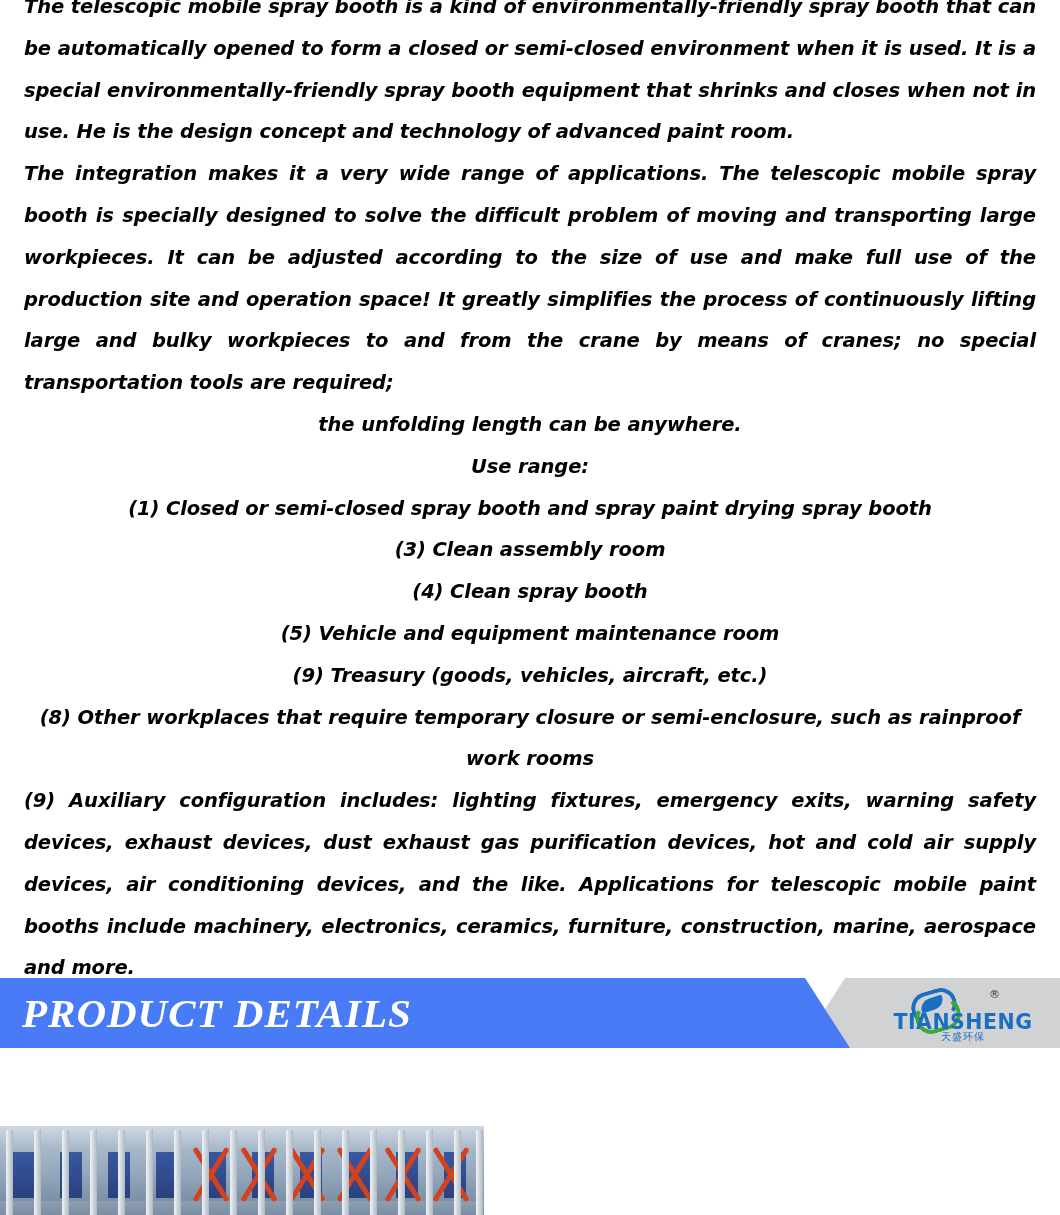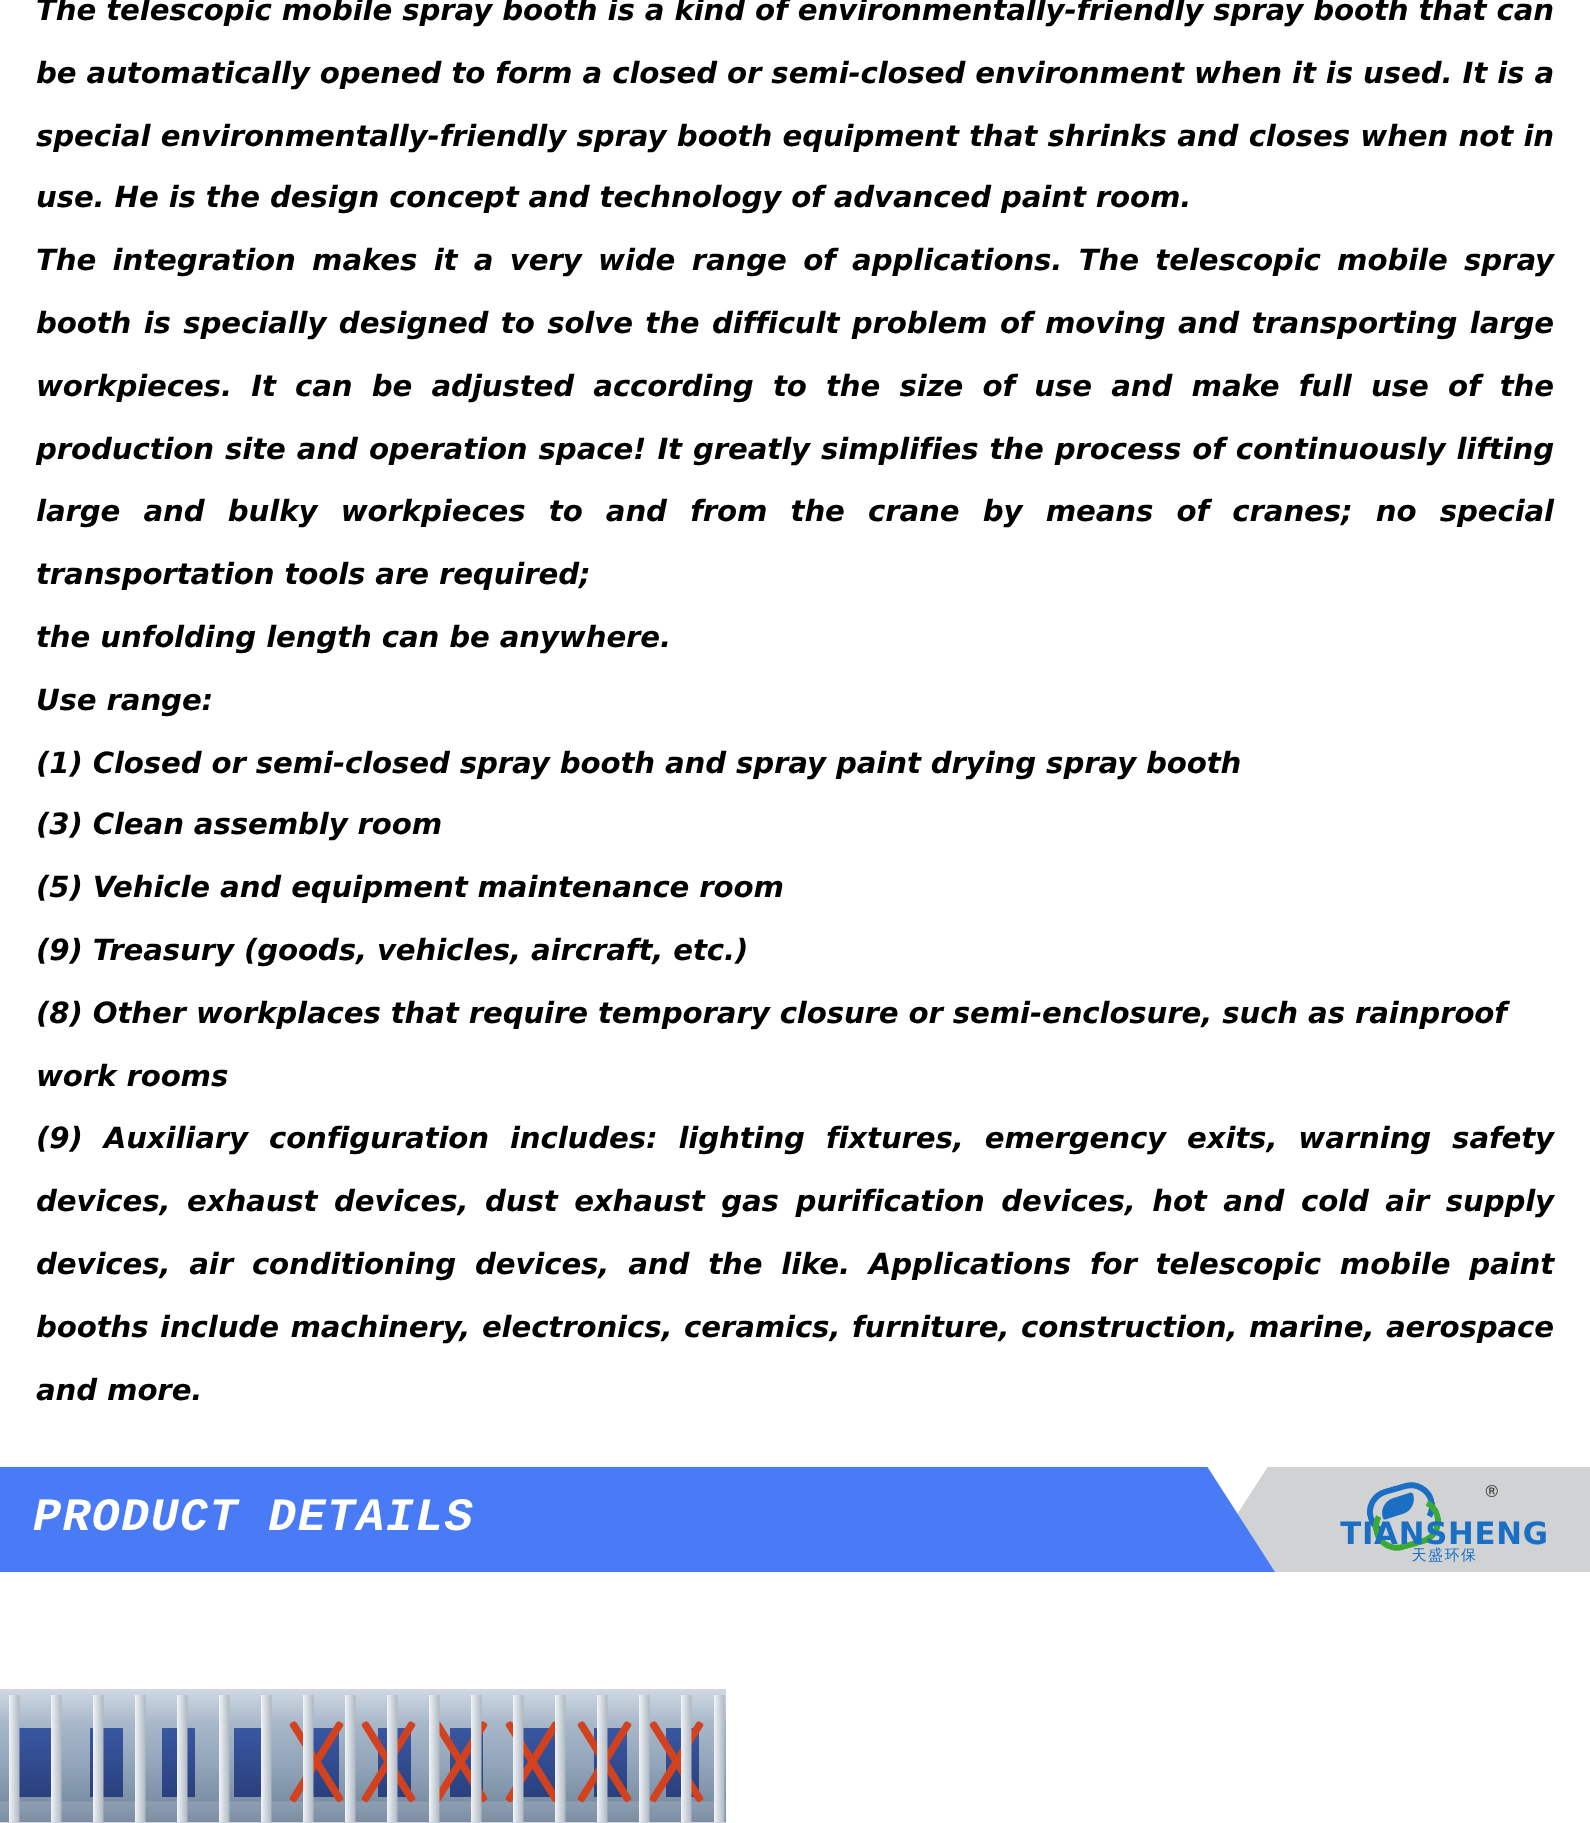--- a/index.html
+++ b/index.html
@@ -35,21 +35,21 @@
     font-style: italic;
     font-weight: 700;
     font-size: 19.5px;
     line-height: 41.8px;
     color: #000000;
     letter-spacing: -0.1px;
     text-align: justify;
     text-justify: inter-word;
   }
   .copy p.nojust {
-    text-align: left;
+    text-align: center;
   }
 
   
   .banner {
     position: absolute;
     left: 0;
     top: 978px;
     width: 1060px;
     height: 70px;
   }
@@ -70,24 +70,24 @@
     height: 70px;
     background: #d0d2d4;
     clip-path: polygon(45px 0, 260px 0, 260px 70px, 0 70px);
   }
   .banner-title {
     position: absolute;
     left: 22px;
     top: 0;
     height: 88px;
     line-height: 70px;
-    font-family: Liberation Mono, monospace;
+    font-family: Liberation Serif, serif;
     font-style: italic;
     font-weight: 700;
-    font-size: 31px;
+    font-size: 41px;
     letter-spacing: 1px;
     color: #ffffff;
   }
 
   
   .logo {
     position: absolute;
     left: 893px;
     top: 988px;
     width: 140px;
@@ -231,20 +231,21 @@
 
 <div class="page" data-interactable="false">
 
   <div class="copy" data-interactable="false">
     <p data-interactable="false">The telescopic mobile spray booth is a kind of environmentally-friendly spray booth that can be automatically opened to form a closed or semi-closed environment when it is used. It is a special environmentally-friendly spray booth equipment that shrinks and closes when not in use. He is the design concept and technology of advanced paint room.</p>
     <p data-interactable="false">The integration makes it a very wide range of applications. The telescopic mobile spray booth is specially designed to solve the difficult problem of moving and transporting large workpieces. It can be adjusted according to the size of use and make full use of the production site and operation space! It greatly simplifies the process of continuously lifting large and bulky workpieces to and from the crane by means of cranes; no special transportation tools are required;</p>
     <p class="nojust" data-interactable="false">the unfolding length can be anywhere.</p>
     <p class="nojust" data-interactable="false">Use range:</p>
     <p class="nojust" data-interactable="false">(1) Closed or semi-closed spray booth and spray paint drying spray booth</p>
     <p class="nojust" data-interactable="false">(3) Clean assembly room</p>
+    <p class="nojust" data-interactable="false">(4) Clean spray booth</p>
     <p class="nojust" data-interactable="false">(5) Vehicle and equipment maintenance room</p>
     <p class="nojust" data-interactable="false">(9) Treasury (goods, vehicles, aircraft, etc.)</p>
     <p class="nojust" data-interactable="false">(8) Other workplaces that require temporary closure or semi-enclosure, such as rainproof work rooms</p>
     <p data-interactable="false">(9) Auxiliary configuration includes: lighting fixtures, emergency exits, warning safety devices, exhaust devices, dust exhaust gas purification devices, hot and cold air supply devices, air conditioning devices, and the like. Applications for telescopic mobile paint booths include machinery, electronics, ceramics, furniture, construction, marine, aerospace and more.</p>
   </div>
 
   <div class="banner" data-interactable="false">
     <div class="banner-grey" data-interactable="false"></div>
     <div class="banner-blue" data-interactable="false"></div>
     <div class="banner-title" data-interactable="false">PRODUCT DETAILS</div>

